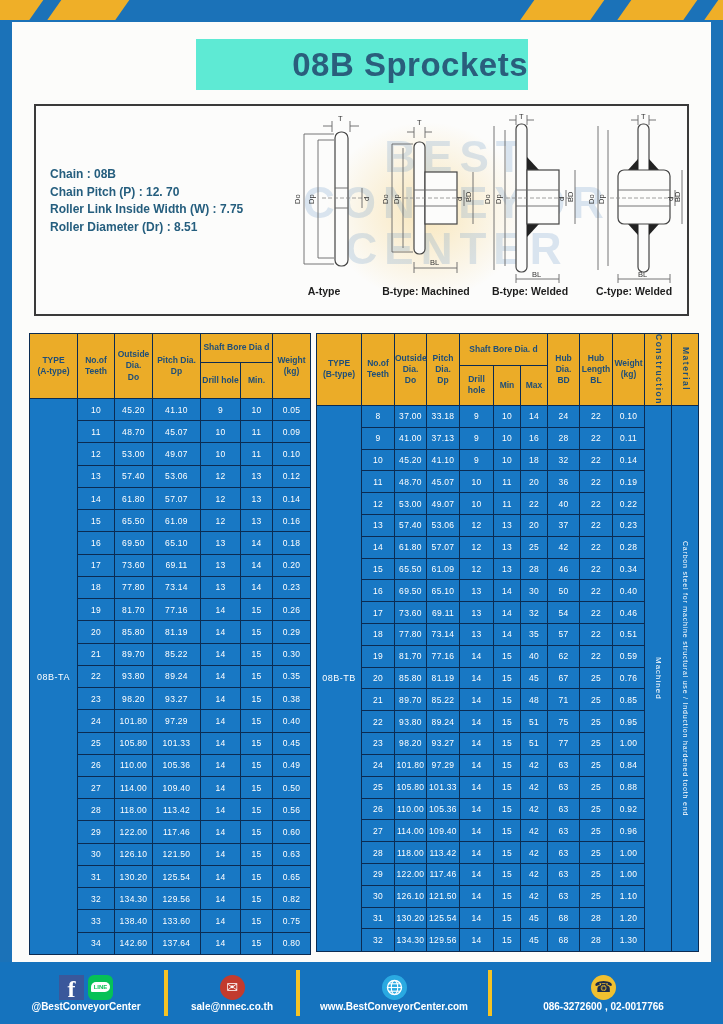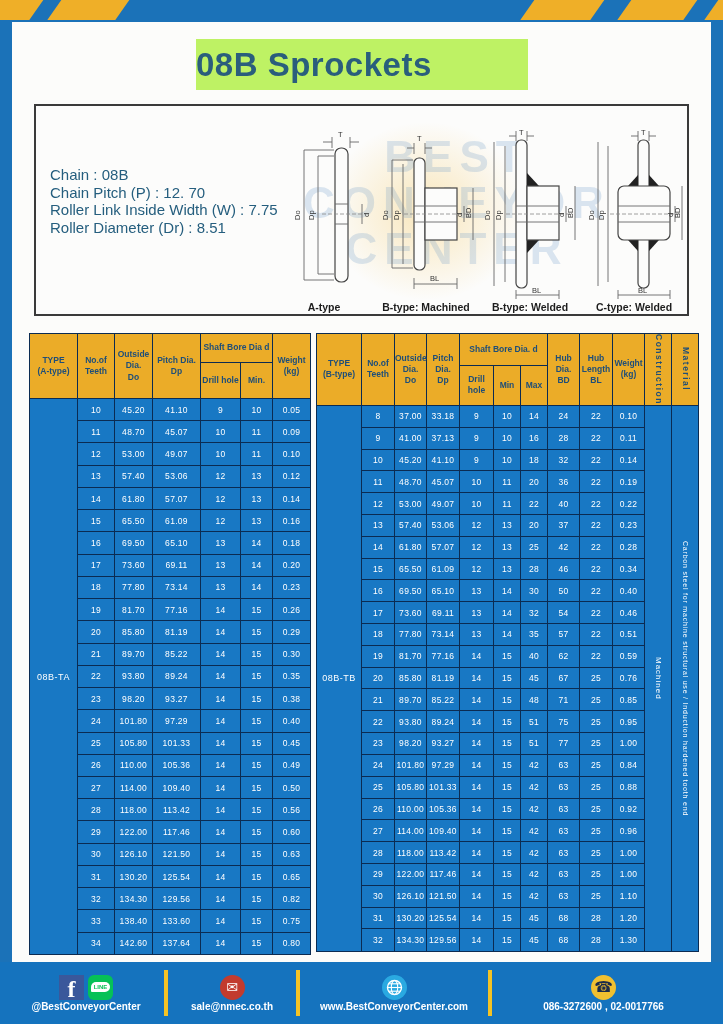--- a/index.html
+++ b/index.html
@@ -5,36 +5,36 @@
   html,body{margin:0;padding:0;}
   .page{position:relative;width:723px;height:1024px;background:#1B72B8;overflow:hidden;
         font-family:"Liberation Sans",sans-serif;}
   
   .topbar{position:absolute;top:0;left:0;width:723px;height:22px;background:#1B72B8;overflow:hidden;}
   .hz{position:absolute;top:-2px;height:22px;background:#EFAF28;transform:skewX(-35deg);}
   .hz1{left:-18px;width:55px;} .hz2{left:55px;width:68px;}
   .hz3{left:528px;width:70px;} .hz4{left:625px;width:66px;} .hz5{left:712px;width:55px;}
   
   .panel{position:absolute;left:12px;right:12px;top:22px;bottom:62px;background:#FCFCFA;}
-  .banner{position:absolute;left:184px;top:17px;width:332px;height:51px;background:#bef264;
-          display:flex;align-items:center;justify-content:flex-start;}
+  .banner{position:absolute;left:184px;top:17px;width:332px;height:51px;background:#5eead4;
+          display:flex;align-items:center;justify-content:flex-end;}
   .banner-text{font-size:33px;font-weight:bold;color:#2A5E7C;letter-spacing:0.5px;}
   
   .diagram-box{position:absolute;left:22px;top:82px;width:651px;height:208px;border:2px solid #3A3A3A;
                background:#FCFCFB;overflow:hidden;}
   .wm-blob{position:absolute;left:290px;top:15px;width:200px;height:180px;
            background:radial-gradient(ellipse at center, rgba(240,180,40,0.30), rgba(240,180,40,0) 70%);}
   .watermark{position:absolute;left:256px;top:28px;width:330px;text-align:center;
              color:rgba(95,145,195,0.22);font-weight:bold;line-height:46px;font-size:44px;letter-spacing:7px;}
   .specs{position:absolute;left:14px;top:60px;width:238px;}
-  .spec-line{font-size:15px;font-weight:normal;color:#255E7E;line-height:17.5px;white-space:nowrap;}
+  .spec-line{font-size:12px;font-weight:bold;color:#255E7E;line-height:17.5px;white-space:nowrap;}
   .diagrams{position:absolute;left:238px;top:2px;right:2px;bottom:0;display:flex;}
   .diag{flex:1;display:flex;flex-direction:column;align-items:center;justify-content:flex-end;}
   .diag svg{display:block;}
-  .diag-caption{font-size:10.5px;color:#1d1d1d;font-weight:bold;margin-top:1px;padding-bottom:1px;white-space:nowrap;}
+  .diag-caption{font-size:10.5px;color:#1d1d1d;font-weight:bold;margin-top:1px;padding-bottom:17px;white-space:nowrap;}
   .dline{stroke:#666;stroke-width:0.9;fill:none;}
   .dshape{stroke:#444;stroke-width:1.2;fill:#FCFCFB;}
   .dweld{fill:#222;stroke:none;}
   .dcl{stroke:#888;stroke-width:0.8;stroke-dasharray:4 2;fill:none;}
   .dtxt{font-size:7.5px;fill:#333;font-family:"Liberation Sans",sans-serif;}
   
   .tables{position:absolute;left:17px;top:311px;display:flex;gap:5px;align-items:flex-start;}
   table{border-collapse:collapse;table-layout:fixed;}
   .ta{width:281px;height:622px;}
   .tb{width:382px;height:612px;}

